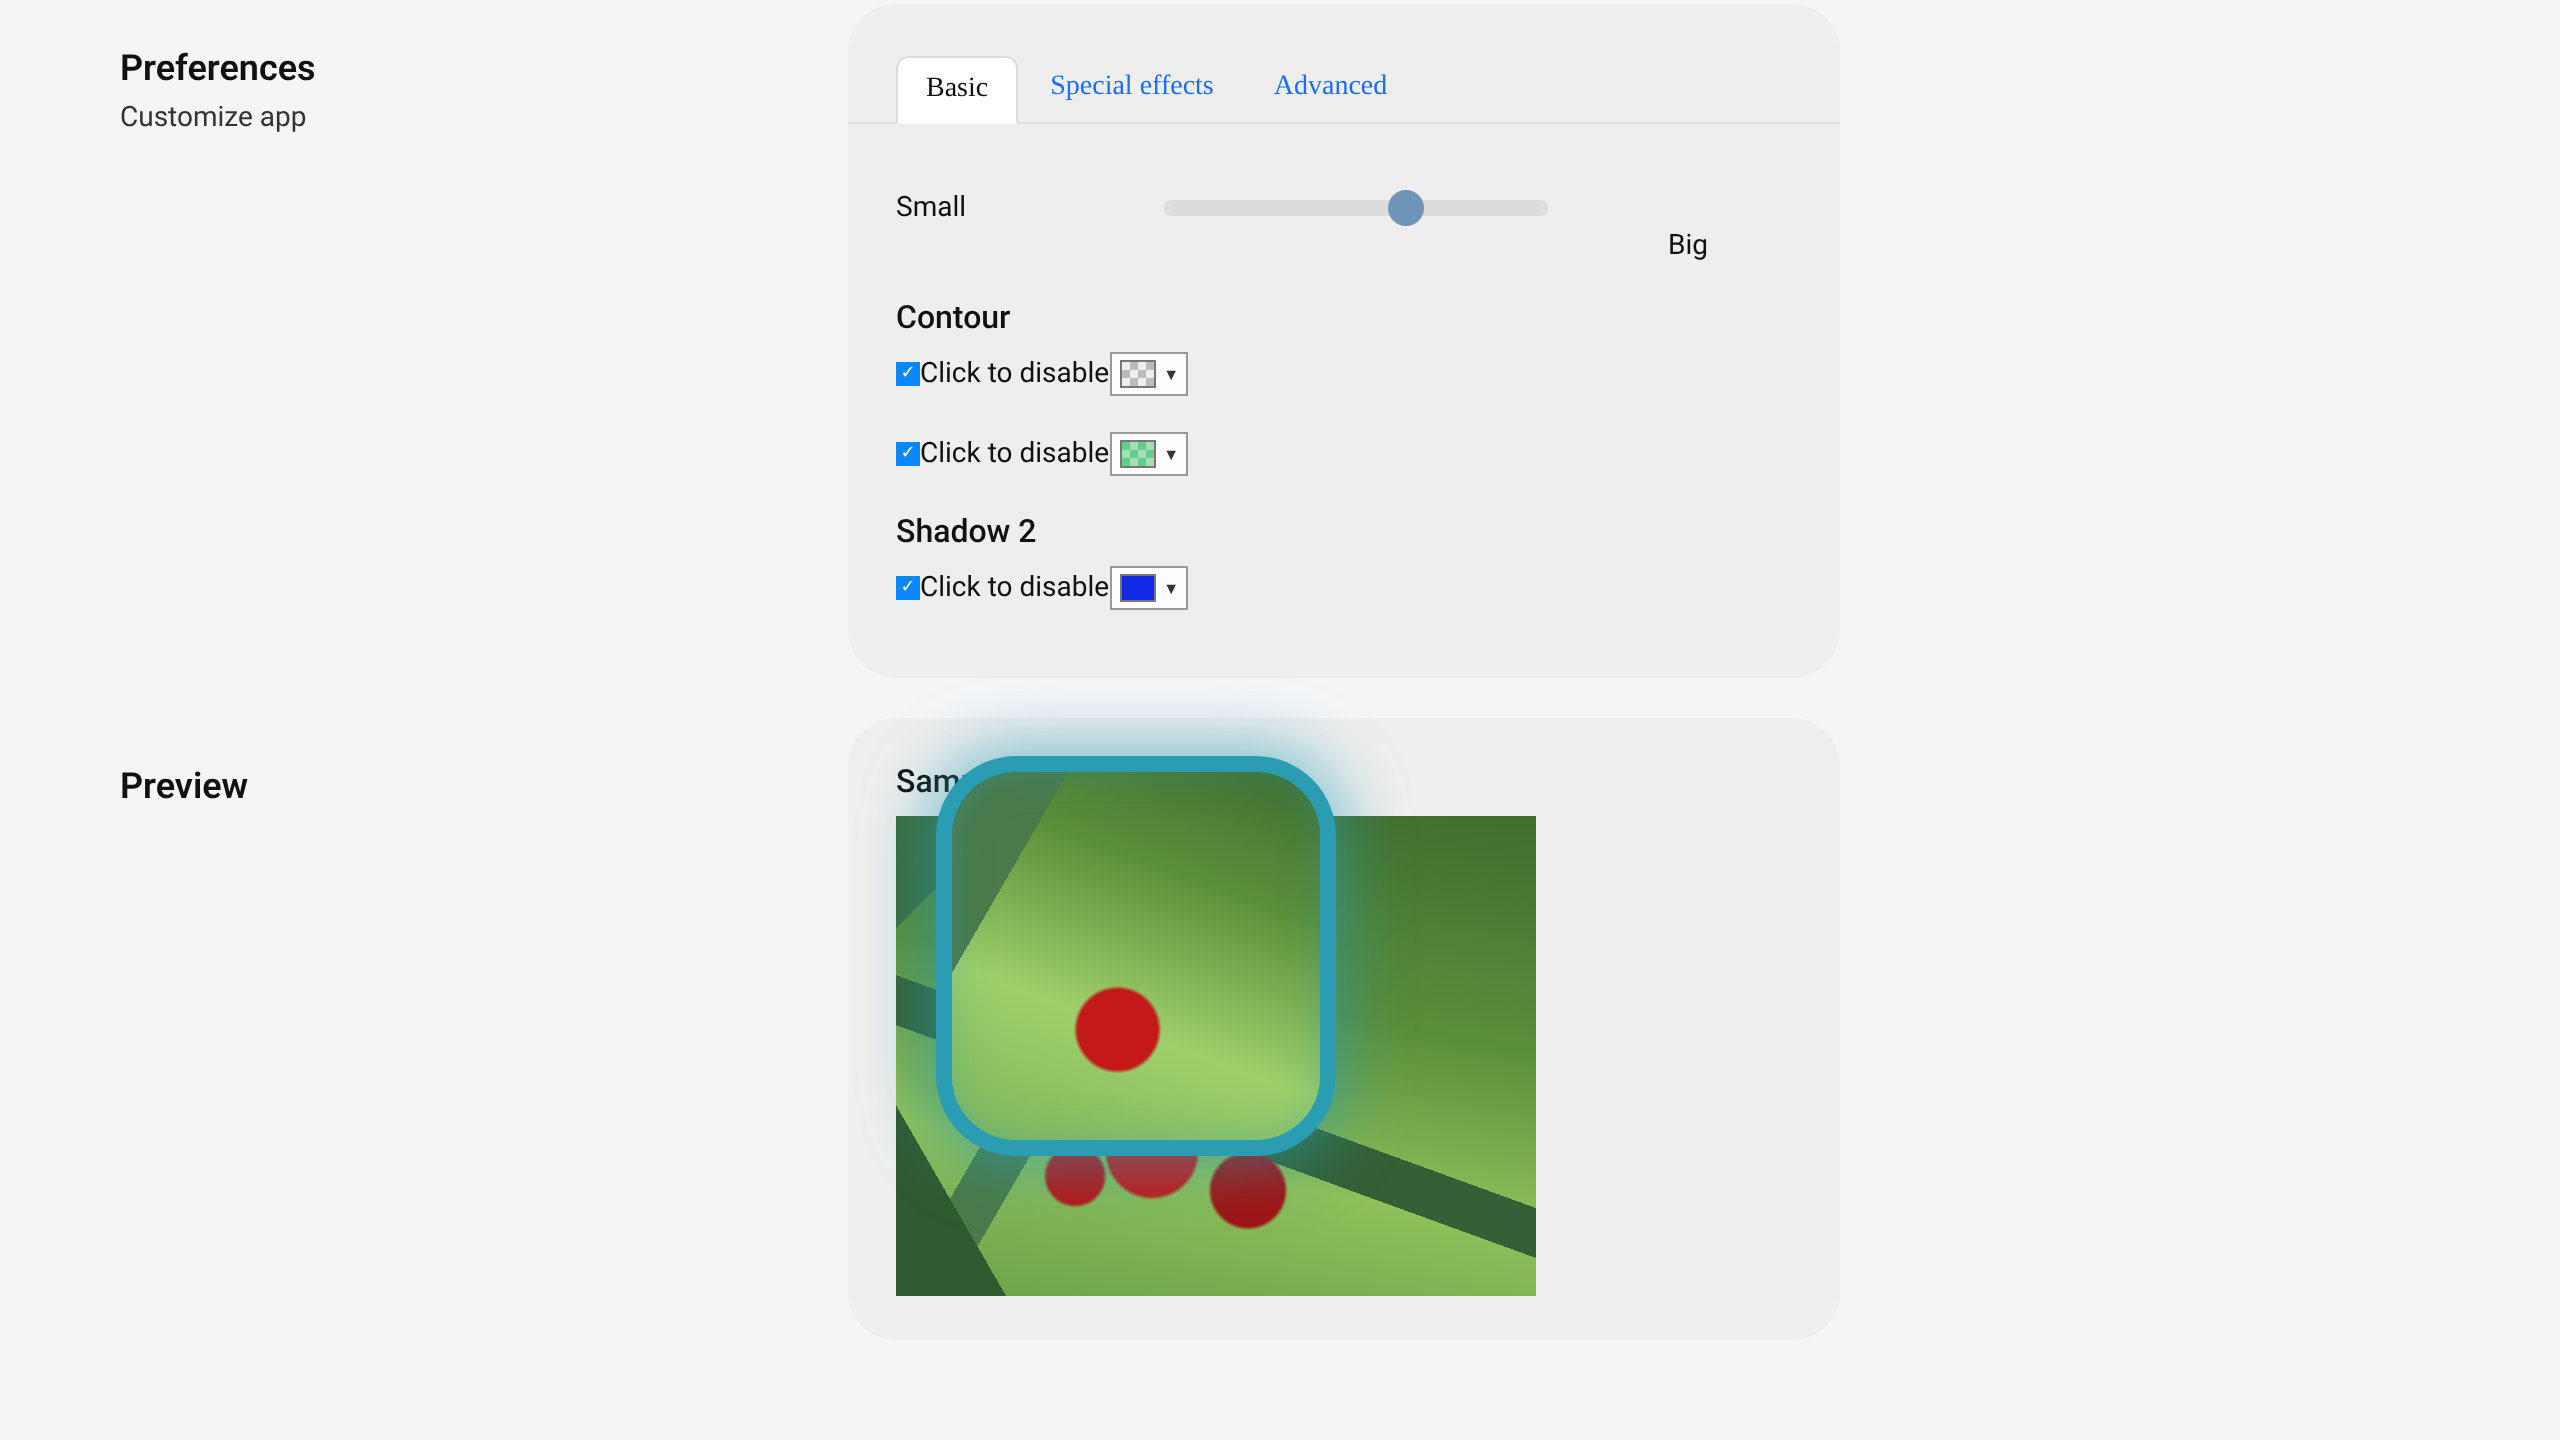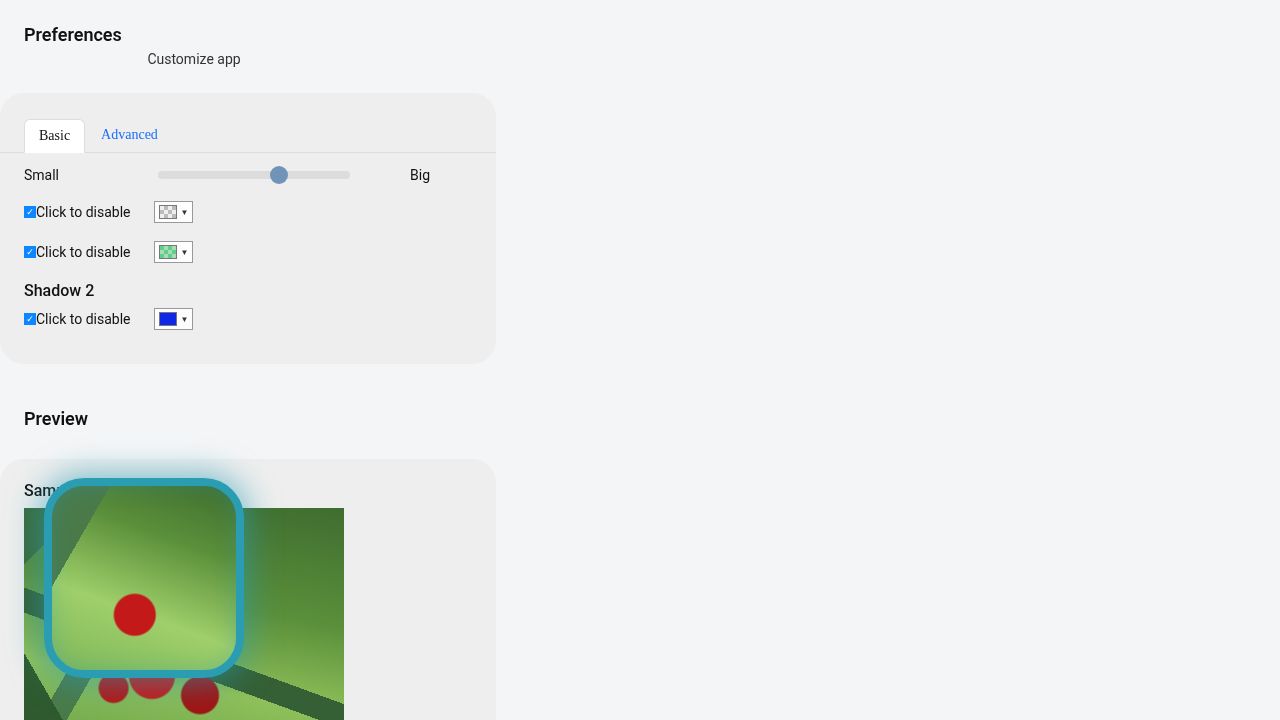--- a/index.html
+++ b/index.html
@@ -15,35 +15,35 @@
       height: 720px;
       overflow: hidden;
       font-size: 14px;
     }
     .page {
       display: flex;
       flex-direction: column;
     }
     .row {
       display: flex;
-      flex-direction: column;
+      flex-direction: row;
+      padding-left: 36px;
     }
     .left-col {
       width: 388px;
       padding: 24px;
     }
     .left-col h2 {
       font-size: 18px;
       font-weight: 600;
       margin-bottom: 6px;
     }
     .left-col .subtitle {
       font-size: 14px;
       color: #333;
-      text-align: center;
     }
     .panel {
       width: 496px;
       background: #eeeeee;
       border-radius: 24px;
       margin-top: 2px;
       margin-bottom: 20px;
       padding-bottom: 16px;
     }
     
@@ -88,20 +88,21 @@
       gap: 16px;
     }
     .slider-label {
       width: 118px;
       font-size: 14px;
     }
     .slider-label.right {
       text-align: left;
       padding-left: 44px;
       width: auto;
+      margin-top: 39px;
     }
     .slider-track {
       position: relative;
       width: 192px;
       height: 8px;
       background: #dcdcdc;
       border-radius: 4px;
     }
     .slider-thumb {
       position: absolute;
@@ -124,21 +125,21 @@
       display: inline-flex;
       align-items: center;
       justify-content: center;
       color: #fff;
       font-size: 9px;
       line-height: 1;
       margin-right: 0;
     }
     .chk-label {
       font-size: 14px;
-      margin-right: 23px;
+      margin-right: 0;
     }
     .color-pick {
       display: inline-flex;
       align-items: center;
       border: 1px solid #999;
       background: #fdfdfd;
       padding: 3px 4px;
       gap: 4px;
     }
     .swatch {
@@ -226,37 +227,39 @@
 
   <div class="row">
     <div class="left-col">
       <h2>Preferences</h2>
       <div class="subtitle">Customize app</div>
     </div>
 
     <div class="panel">
       <div class="tabs">
         <div class="tab active">Basic</div>
+        <div class="tab inactive">Special effects</div>
         <div class="tab inactive">Advanced</div>
       </div>
 
       <div class="settings">
 
         <div class="setting-group">
           <div class="slider-row">
             <div class="slider-label">Small</div>
             <div class="slider-track">
               <div class="slider-thumb" style="left:63%"></div>
             </div>
             <div class="slider-label right">Big</div>
           </div>
         </div>
 
 
         <div class="setting-group">
+          <div class="setting-title">Contour</div>
           <div class="checkbox-row">
             <span class="chk">✓</span>
             <span class="chk-label">Click to disable</span>
             <span class="color-pick">
               <span class="swatch checker"></span>
               <span class="caret">▼</span>
             </span>
           </div>
         </div>
 

